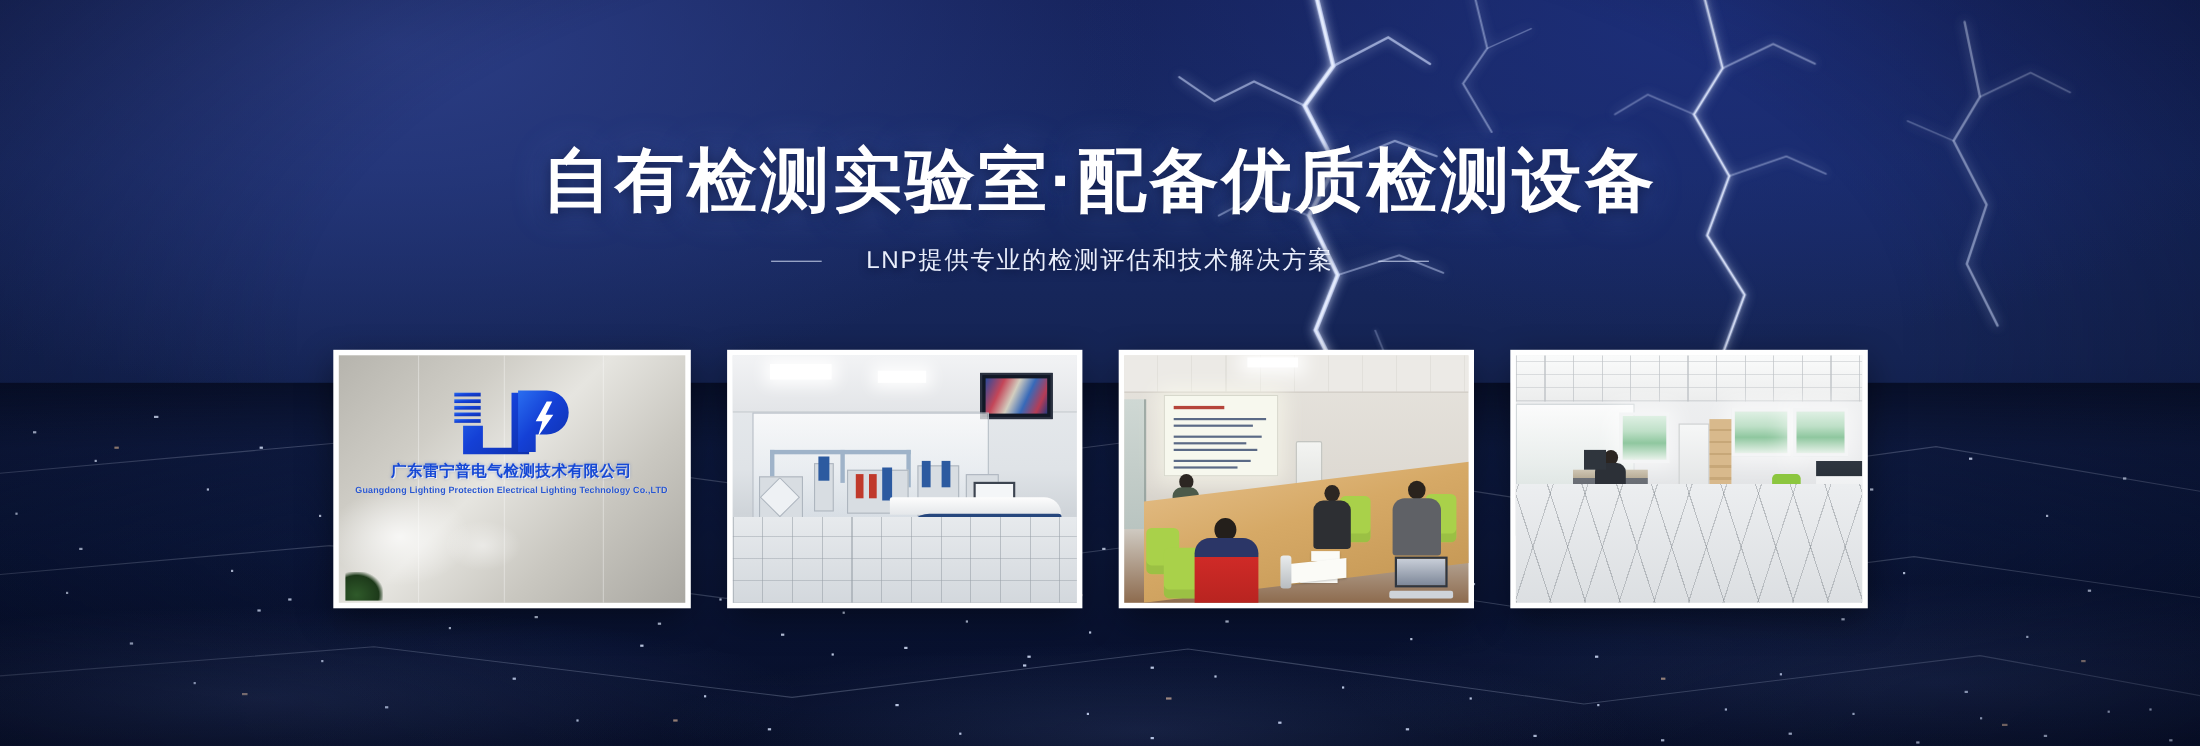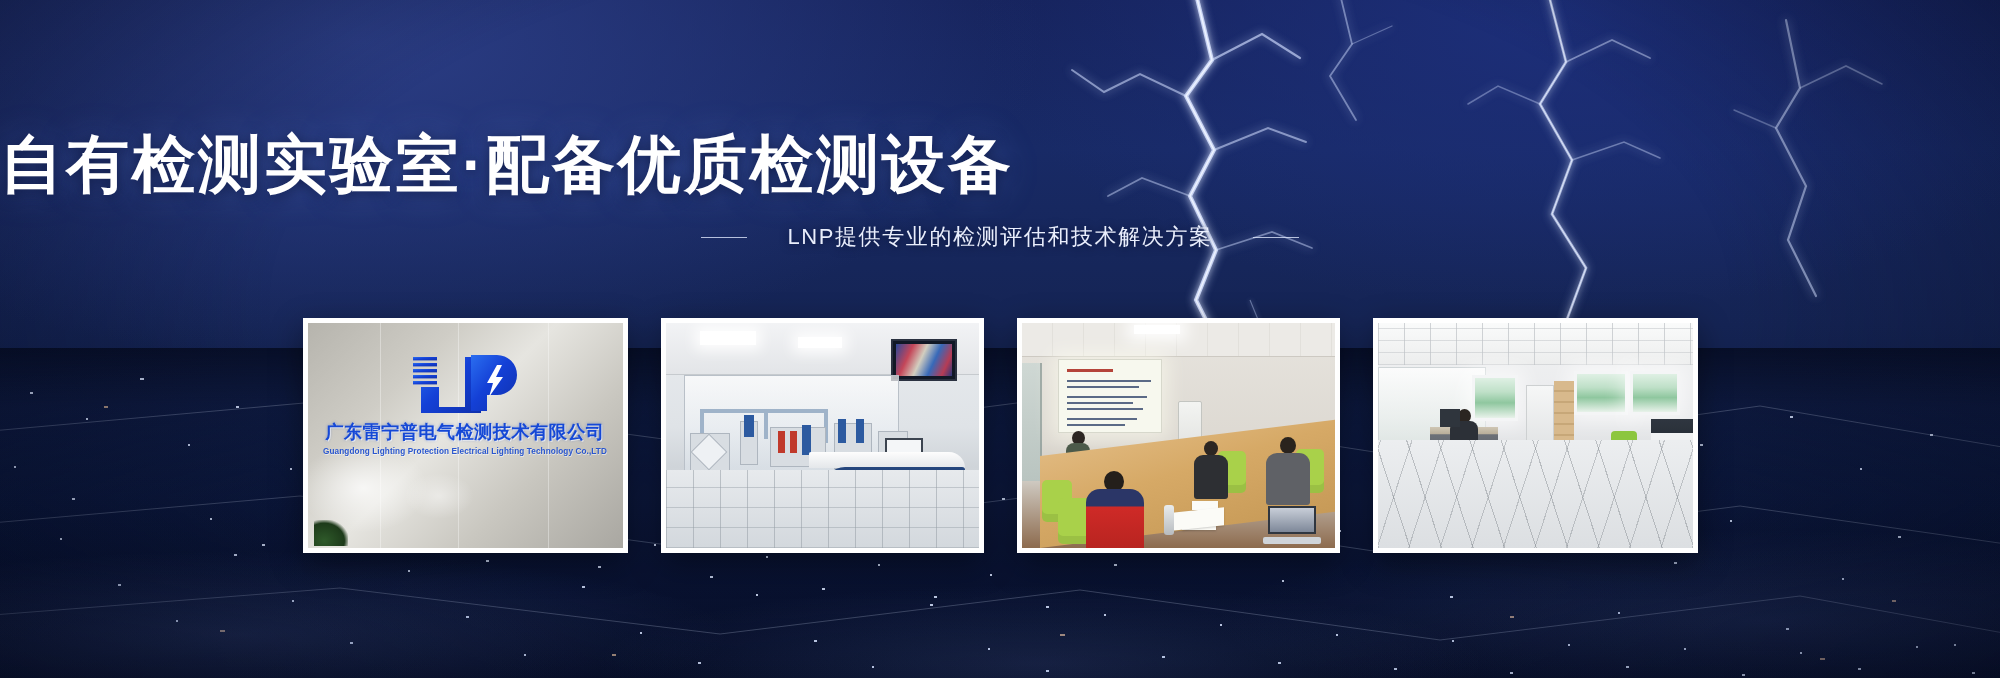--- a/index.html
+++ b/index.html
@@ -33,21 +33,21 @@
   .vignette {
     position:absolute; inset:0;
     background:radial-gradient(ellipse 1400px 700px at 50% 45%, rgba(0,0,0,0) 52%, rgba(2,6,22,0.55) 100%);
     pointer-events:none;
   }
 
   .bolts { position:absolute; inset:0; }
 
   
   .headline {
-    position:absolute; top:133px; left:0; width:2000px; text-align:left;
+    position:absolute; top:133px; left:0; width:2000px; text-align:center;
     color:#fff; font-size:63px; font-weight:bold; letter-spacing:3px; line-height:1;
     text-shadow:0 2px 14px rgba(10,20,60,.85), 0 0 34px rgba(120,160,255,.35);
     white-space:nowrap;
   }
   .sub-wrap {
     position:absolute; top:222px; left:0; width:2000px;
     display:flex; align-items:center; justify-content:center; gap:40px;
   }
   .sub-rule { width:46px; height:1px; background:rgba(226,234,255,.78); }
   .subtitle {
@@ -69,21 +69,21 @@
   .photo { width:100%; height:100%; position:relative; overflow:hidden; }
 
   
   .p1 { background:linear-gradient(135deg,#b6b4ad 0%,#cfcdc6 28%,#e6e5e0 46%,#c9c7c0 70%,#a9a7a1 100%); }
   .p1 .seam { position:absolute; top:0; bottom:0; width:1px; background:rgba(255,255,255,.35); }
   .p1 .glow { position:absolute; width:130px; height:90px; border-radius:50%;
               background:radial-gradient(ellipse, rgba(255,255,255,.75), rgba(255,255,255,0) 70%); }
   .logo-wrap { position:absolute; left:0; right:0; top:28px; display:flex; flex-direction:column; align-items:center; }
   .logo-mark { position:relative; width:112px; height:62px; }
   .cn-name {
-    margin-top:7px; font-size:18px; font-weight:bold; letter-spacing:.6px;
+    margin-top:7px; font-size:14px; font-weight:bold; letter-spacing:.6px;
     color:#1548d6; text-shadow:1px 1px 0 rgba(255,255,255,.65), 0 0 3px rgba(20,70,200,.5);
     white-space:nowrap; font-family:Liberation Mono, monospace;
   }
   .en-name {
     margin-top:3px; font-size:8.2px; font-weight:bold; letter-spacing:.1px;
     color:#2a57cf; text-shadow:.5px .5px 0 rgba(255,255,255,.55);
     white-space:nowrap;
   }
   .p1 .plant { position:absolute; left:6px; bottom:2px; width:34px; height:26px;
     background:radial-gradient(ellipse at 30% 80%, #2f5a2a 0%, #1d3a1a 60%, rgba(20,40,20,0) 75%); }

